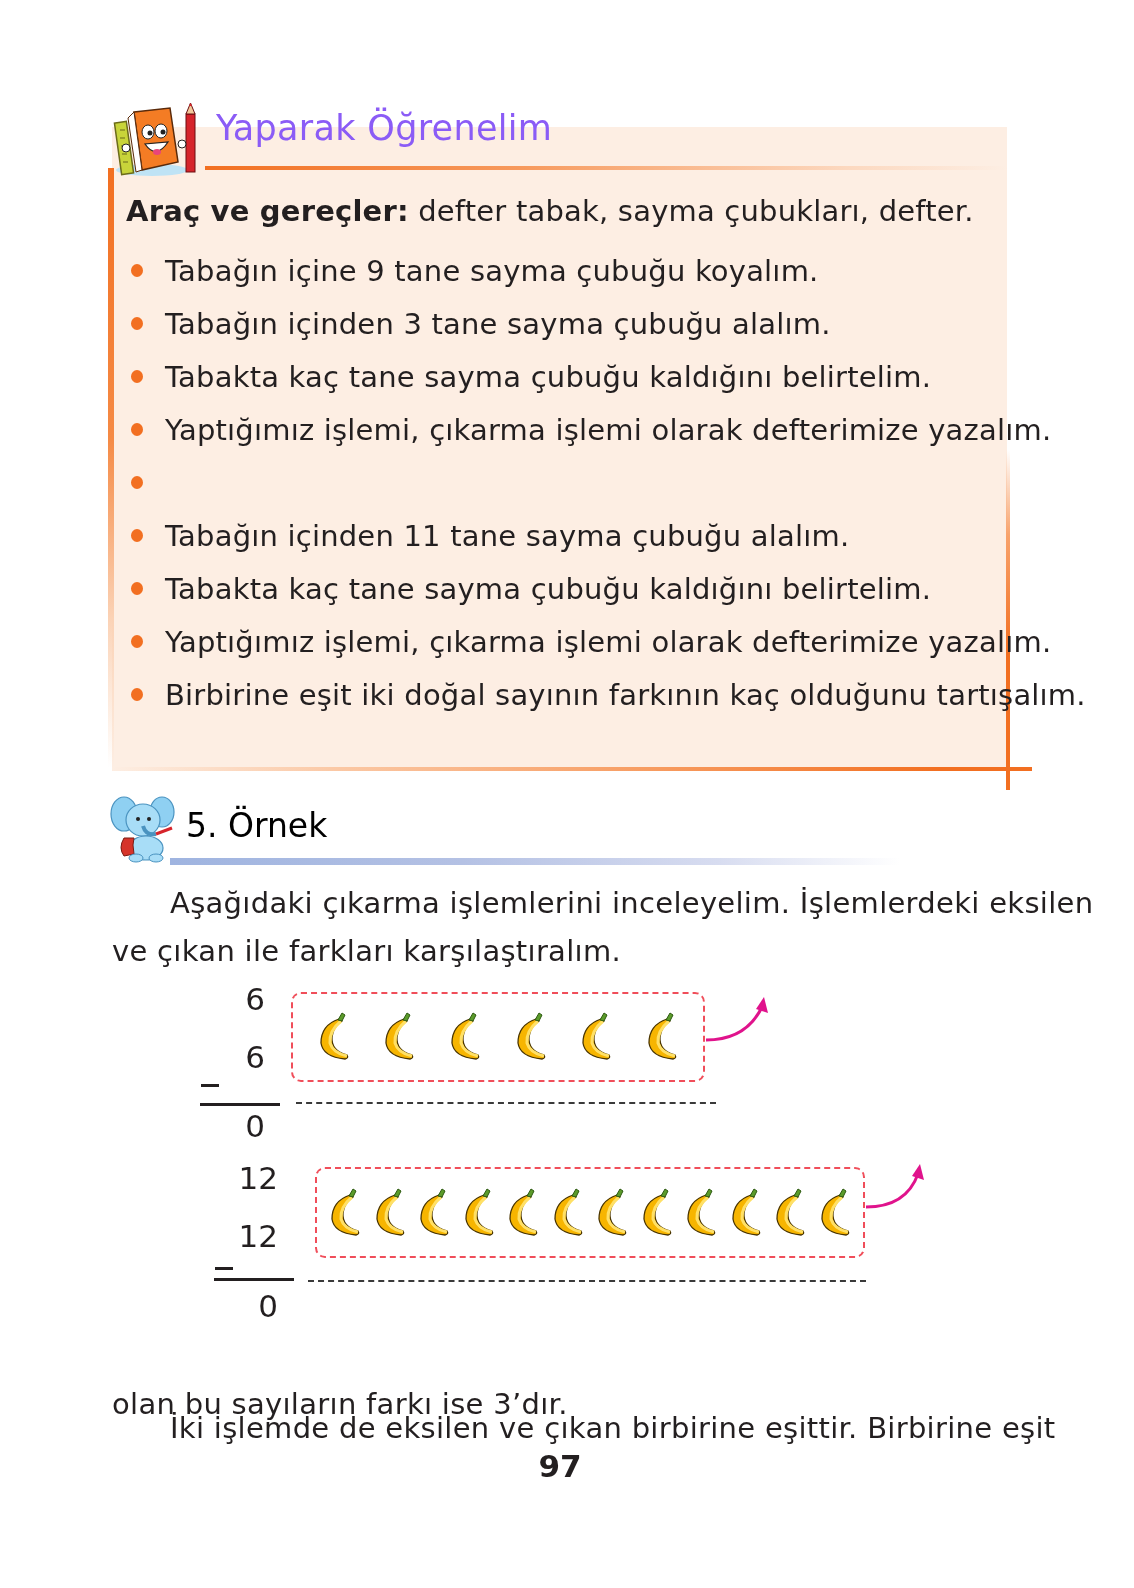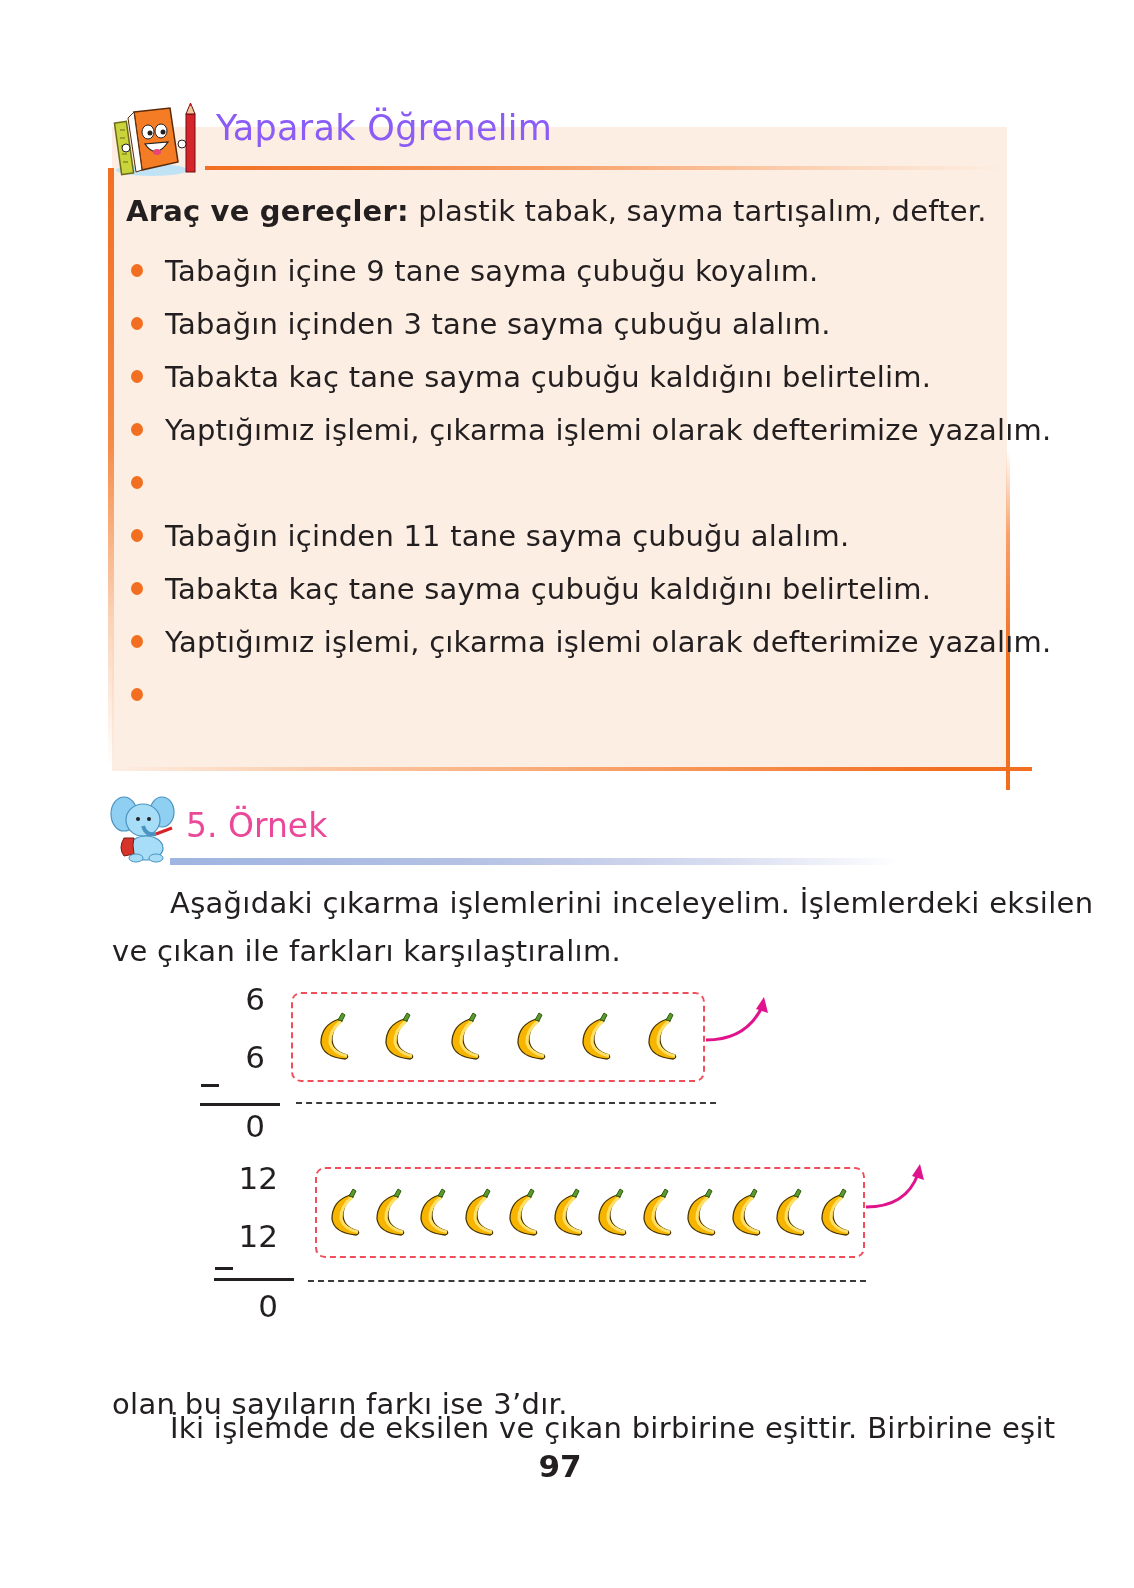--- a/index.html
+++ b/index.html
@@ -46,21 +46,21 @@
     letter-spacing: 0.2px;
   }
   .bullet-dot {
     display: inline-block; width: 12px; height: 13px; border-radius: 50%;
     background: #f26f21; margin: 0 22px 0 7px; flex-shrink: 0;
   }
 
   
   .elephant { position: absolute; left: 110px; top: 790px; width: 76px; height: 74px; }
   .example-title {
-    position: absolute; left: 186px; top: 806px; font-size: 33px; color: #ec4899;
+    position: absolute; left: 186px; top: 806px; font-size: 33px; color: #000000;
   }
   .example-underline {
     position: absolute; left: 170px; top: 858px; width: 730px; height: 7px;
     background: linear-gradient(to right, #9fb4e0 0%, #b4c1e4 40%, #d7dcf0 75%, rgba(255,255,255,0) 100%);
   }
 
   .para { position: absolute; left: 112px; font-size: 29px; white-space: nowrap; letter-spacing: 0.3px; }
   .para.indent { left: 170px; }
 
   
@@ -108,21 +108,21 @@
   <ellipse cx="45" cy="52" rx="4" ry="3" fill="#e9457a"></ellipse>
   <rect x="74" y="14" width="9" height="58" fill="#d6242b" stroke="#6a0d10" stroke-width="1"></rect>
   <path d="M74 14 L78.5 3 L83 14 Z" fill="#f2c89a" stroke="#6a0d10" stroke-width="1"></path>
   <path d="M77 6 L78.5 3 L80 6 Z" fill="#d6242b"></path>
   <circle cx="70" cy="44" r="4" fill="#fff" stroke="#222" stroke-width="1"></circle>
   <circle cx="14" cy="48" r="4" fill="#fff" stroke="#222" stroke-width="1"></circle>
 </svg>
 <div class="activity-title">Yaparak Öğrenelim</div>
 
 <div class="materials">
-  <span class="label">Araç ve gereçler:</span><span> plastik tabak, sayma tartışalım, defter.</span>
+  <span class="label">Araç ve gereçler:</span><span> defter tabak, sayma çubukları, defter.</span>
 </div>
 
 <ul class="bullet-list">
   <li>
       <span class="bullet-dot"></span>
       <span>Tabağın içine 9 tane sayma çubuğu koyalım.</span>
     </li>
   <li>
       <span class="bullet-dot"></span>
       <span>Tabağın içinden 3 tane sayma çubuğu alalım.</span>
@@ -145,20 +145,21 @@
   <li>
       <span class="bullet-dot"></span>
       <span>Tabakta kaç tane sayma çubuğu kaldığını belirtelim.</span>
     </li>
   <li>
       <span class="bullet-dot"></span>
       <span>Yaptığımız işlemi, çıkarma işlemi olarak defterimize yazalım.</span>
     </li>
   <li>
       <span class="bullet-dot"></span>
+      <span>Birbirine eşit iki doğal sayının farkının kaç olduğunu tartışalım.</span>
     </li>
 </ul>
 
 <svg class="elephant" viewBox="0 0 76 74">
   <ellipse cx="14" cy="24" rx="13" ry="17" fill="#8fd0f2" stroke="#4a93c0" stroke-width="1.2"></ellipse>
   <ellipse cx="52" cy="22" rx="12" ry="15" fill="#8fd0f2" stroke="#4a93c0" stroke-width="1.2"></ellipse>
   <ellipse cx="33" cy="30" rx="17" ry="16" fill="#a8ddf7" stroke="#4a93c0" stroke-width="1.2"></ellipse>
   <circle cx="28" cy="29" r="2" fill="#222"></circle>
     <circle cx="39" cy="29" r="2" fill="#222"></circle>
   <path d="M33 36 Q36 46 46 44" stroke="#4a93c0" stroke-width="4" fill="none"></path>

